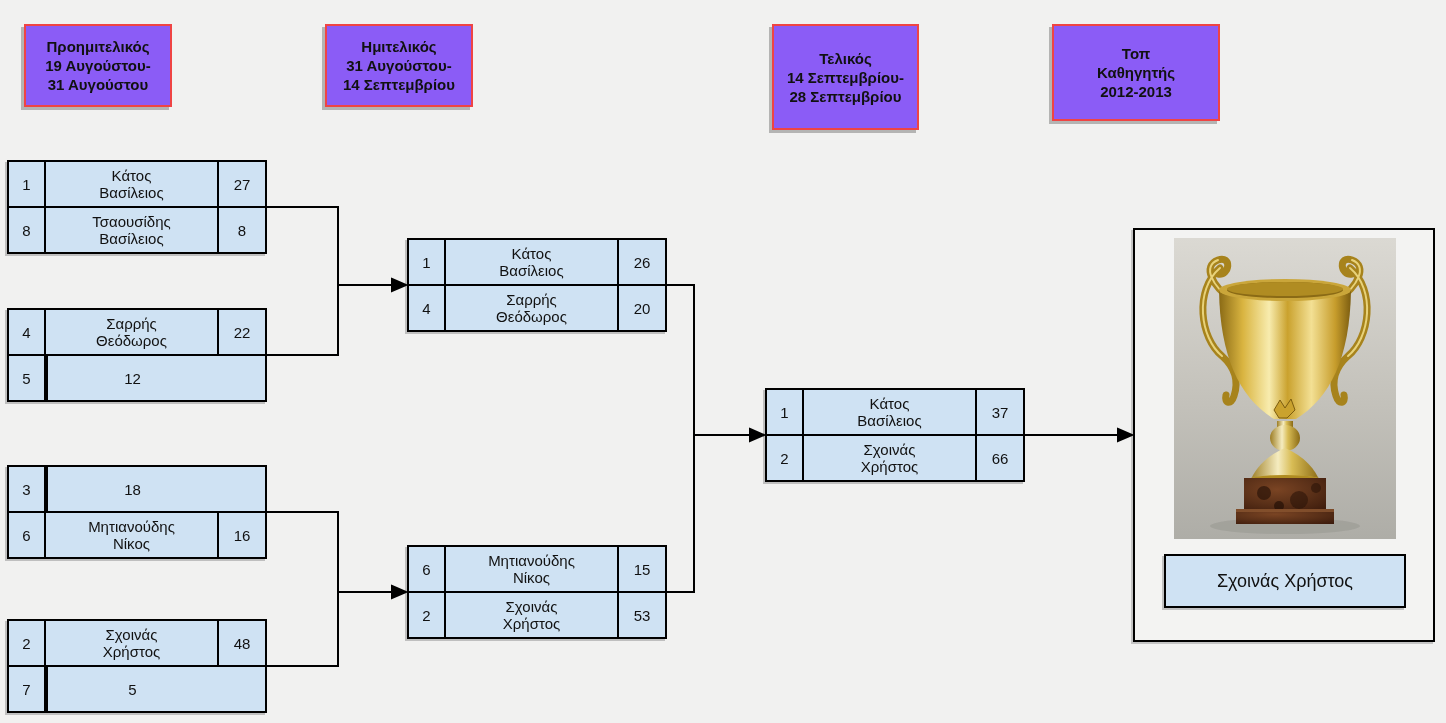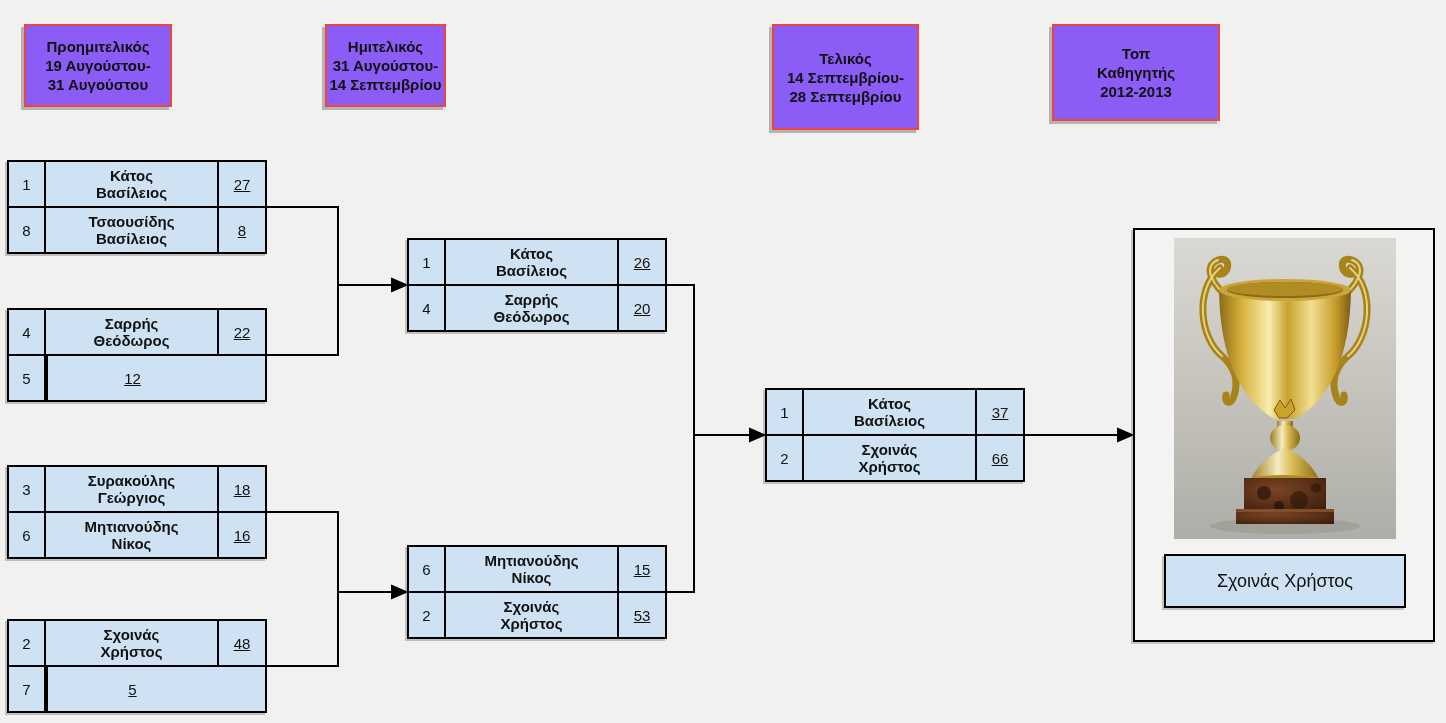--- a/index.html
+++ b/index.html
@@ -24,22 +24,22 @@
     box-shadow:-2px 2px 0 rgba(130,130,130,.45);
     box-sizing:border-box;
   }
   .match .row{display:grid;grid-template-columns:37px 1fr 48px;height:44px;}
   .match .row.bottom{border-top:2px solid #000;}
   .match .cell{
     display:flex;align-items:center;justify-content:center;
     text-align:center;font-size:15px;line-height:17px;
   }
   .match .seed{border-right:2px solid #000;}
-  .match .score{border-left:2px solid #000;text-decoration:underline;}
-  .match .name{white-space:pre-line;padding:0 18px;font-weight:bold;}
+  .match .score{border-left:2px solid #000;}
+  .match .name{white-space:pre-line;padding:0 18px;}
   
   .winner-panel{
     left:1133px;top:228px;width:302px;height:414px;
     border:2px solid #000;box-sizing:border-box;
     box-shadow:-2px 2px 0 rgba(130,130,130,.4);
     background:#f3f3f2;
   }
   .trophy-photo{
     position:absolute;left:39px;top:8px;width:222px;height:301px;
   }
@@ -52,21 +52,21 @@
   }
   svg.connectors{left:0;top:0;pointer-events:none;}
 </style>
 </head>
 <body>
 
 <div class="abs round-header" style="left:24px;top:24px;width:148px;height:83px;">Προημιτελικός
 19 Αυγούστου-
 31 Αυγούστου</div>
 
-<div class="abs round-header" style="left:325px;top:24px;width:121px;height:83px;">Ημιτελικός
+<div class="abs round-header" style="left:325px;top:24px;width:148px;height:83px;">Ημιτελικός
 31 Αυγούστου-
 14 Σεπτεμβρίου</div>
 
 <div class="abs round-header" style="left:772px;top:24px;width:147px;height:106px;">Τελικός
 14 Σεπτεμβρίου-
 28 Σεπτεμβρίου</div>
 
 <div class="abs round-header" style="left:1052px;top:24px;width:168px;height:97px;">Τοπ
 Καθηγητής
 2012-2013</div>
@@ -95,22 +95,20 @@
   </div>
   <div class="row bottom">
     <div class="cell seed">5</div>
     <div class="cell score">12</div>
   </div>
 </div>
 
 <div class="abs match" style="left:7px;top:465px;">
   <div class="row">
     <div class="cell seed">3</div>
-    <div class="cell name">Συρακούλης
-Γεώργιος</div>
     <div class="cell score">18</div>
   </div>
   <div class="row bottom">
     <div class="cell seed">6</div>
     <div class="cell name">Μητιανούδης
 Νίκος</div>
     <div class="cell score">16</div>
   </div>
 </div>
 

